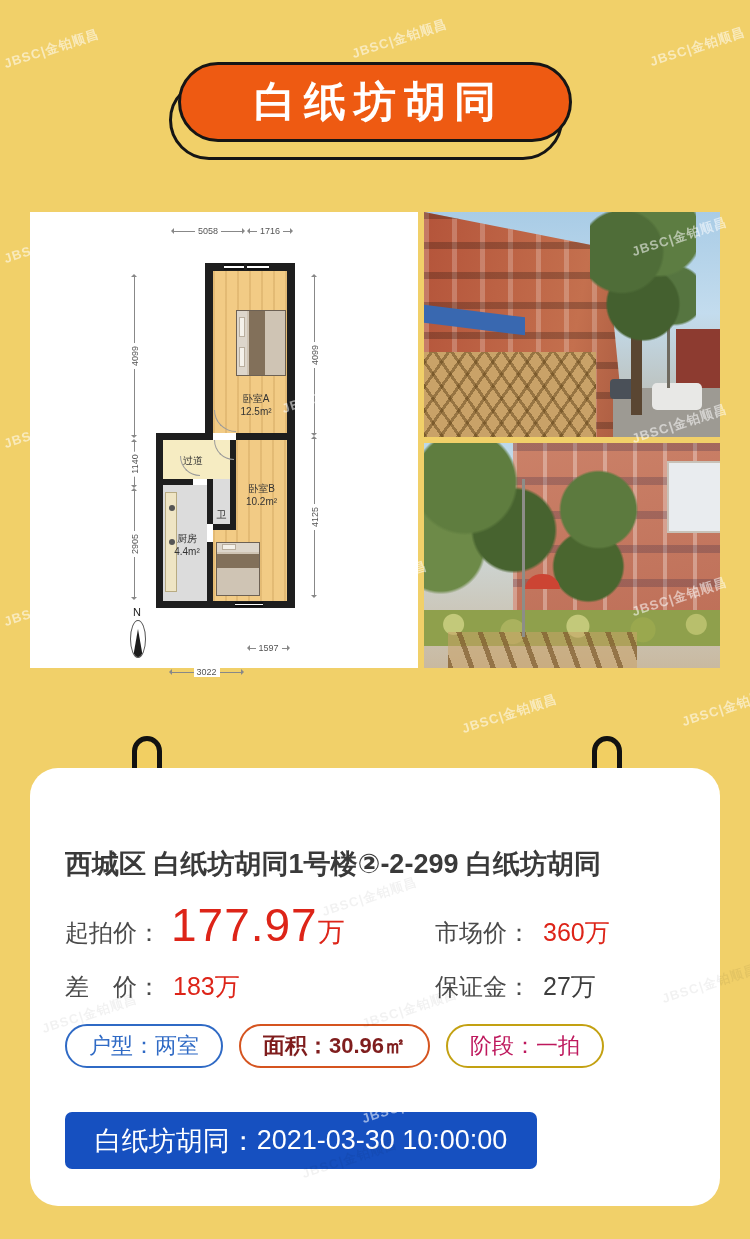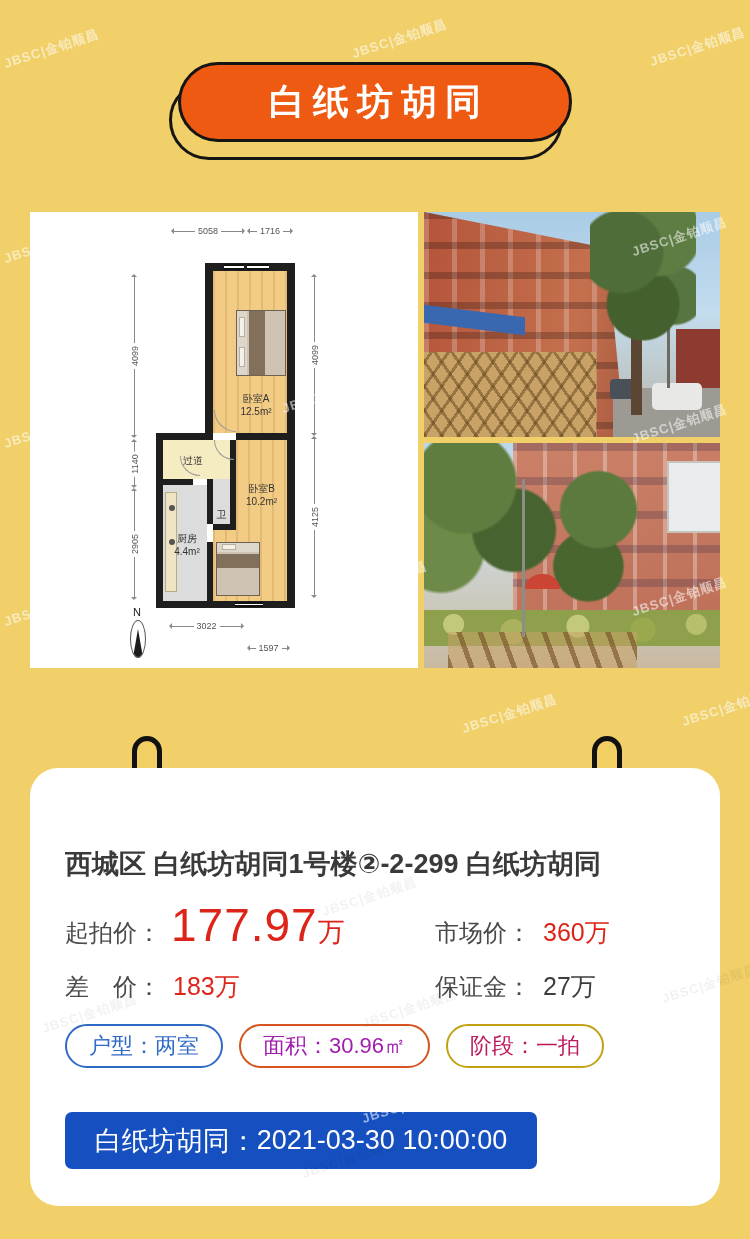--- a/index.html
+++ b/index.html
@@ -6,21 +6,21 @@
   body{font-family:"Liberation Sans","DejaVu Sans",sans-serif;}
   #page{position:relative;width:750px;height:1239px;background:#f1d069;overflow:hidden;}
 
   
   .banner{position:absolute;left:178px;top:62px;width:394px;height:80px;}
   .banner-shadow{position:absolute;left:-9px;top:18px;width:100%;height:100%;
     background:#f1d069;border:3px solid #151515;border-radius:999px;box-sizing:border-box;}
   .banner-front{position:absolute;left:0;top:0;width:100%;height:100%;
     background:#ee5a12;border:3px solid #151515;border-radius:999px;box-sizing:border-box;
     display:flex;align-items:center;justify-content:center;}
-  .banner-front span{color:#fff;font-size:36px;font-weight:bold;letter-spacing:8px;text-indent:8px;}
+  .banner-front span{color:#fff;font-size:42px;font-weight:bold;letter-spacing:8px;text-indent:8px;}
 
   
   .fp{position:absolute;left:30px;top:212px;width:388px;height:456px;background:#fff;}
   .fp *{box-sizing:border-box;}
   .wall{position:absolute;background:#1e1e1e;}
   .floor-wood{position:absolute;background:
      repeating-linear-gradient(90deg,rgba(160,110,40,.18) 0 2px,transparent 2px 12px),#f2cb85;}
   .floor-pale{position:absolute;background:#f6ecc2;}
   .floor-gray{position:absolute;background:#dcdcdc;}
   .fp-win{position:absolute;background:#fff;border-top:2px solid #111;border-bottom:2px solid #111;}
@@ -132,21 +132,21 @@
   .col-r{flex:1;display:flex;align-items:baseline;}
   .f-label{font-size:24px;color:#4a4a4a;}
   .price-big{font-size:46px;color:#dd2418;margin-left:10px;letter-spacing:1px;}
   .price-unit{font-size:27px;color:#dd2418;}
   .val-red{font-size:25px;color:#dd2418;margin-left:12px;}
   .val-dark{font-size:25px;color:#3d3d3d;margin-left:12px;}
   .badges{margin-top:20px;display:flex;gap:16px;}
   .badge{height:44px;border:2px solid;border-radius:22px;display:flex;align-items:center;
     padding:0 22px;font-size:22px;box-sizing:border-box;white-space:nowrap;}
   .badge.blue{color:#2f6ac5;border-color:#2f6ac5;}
-  .badge.orange{color:#a21caf;border-color:#d5541f;}
+  .badge.orange{color:#7f1d1d;border-color:#d5541f;font-weight:bold;}
   .badge.gold{color:#be185d;border-color:#c3a112;}
   .time-btn{margin-top:44px;margin-left:0;width:472px;height:57px;background:#1650c0;
     border:none;border-radius:7px;color:#fff;font-size:27px;display:flex;align-items:center;
     justify-content:center;cursor:pointer;font-family:inherit;white-space:nowrap;}
 
   
   .wm{position:absolute;font-size:13px;font-weight:bold;letter-spacing:1px;
     transform:rotate(-18deg);pointer-events:none;white-space:nowrap;z-index:50;}
   .wm-light{color:rgba(255,255,255,.55);}
   .wm-dark{color:rgba(0,0,0,.055);}
@@ -182,21 +182,21 @@
       <span class="lbl">2905</span>
       </div>
 
     <div class="dim-v" style="left:284px;top:63px;height:160px;">
       <span class="lbl">4099</span>
       </div>
     <div class="dim-v" style="left:284px;top:225px;height:160px;">
       <span class="lbl">4125</span>
       </div>
 
-    <div class="dim-h" style="left:140px;top:414px;width:73px;text-align:center;">
+    <div class="dim-h" style="left:140px;top:460px;width:73px;text-align:center;">
       <span class="lbl">3022</span>
       </div>
     <div class="dim-h" style="left:218px;top:436px;width:41px;">
       <span class="lbl">1597</span>
       </div>
 
     <div class="floor-wood" style="left:183px;top:59px;width:74px;height:162px;"></div>
     <div class="floor-pale" style="left:133px;top:228px;width:67px;height:39px;"></div>
     <div class="floor-wood" style="left:206px;top:228px;width:51px;height:161px;"></div>
     <div class="floor-wood" style="left:183px;top:318px;width:23px;height:71px;"></div>

